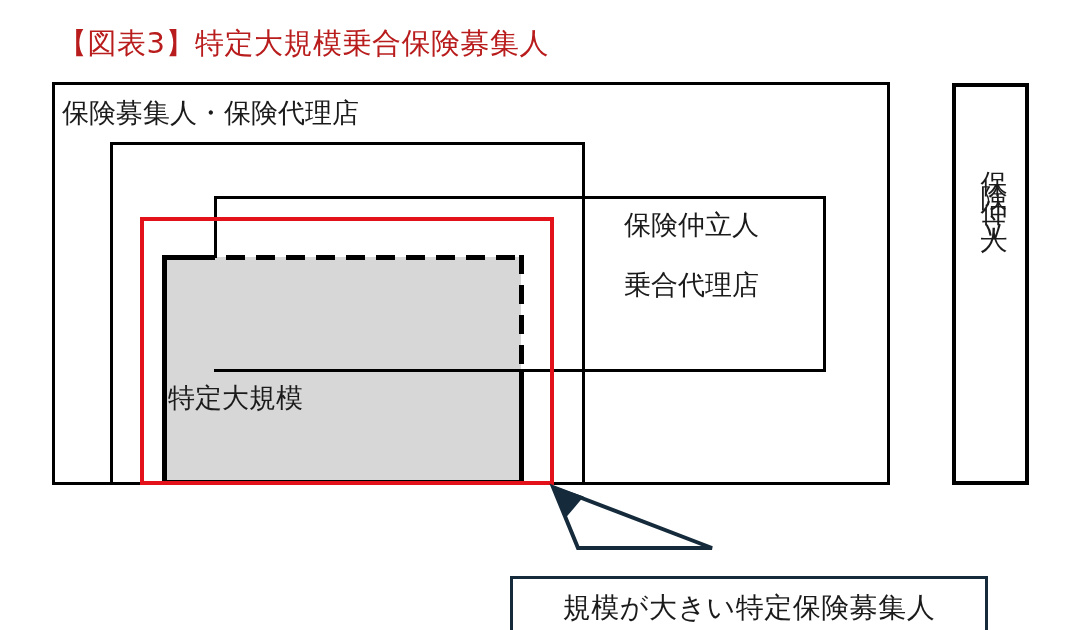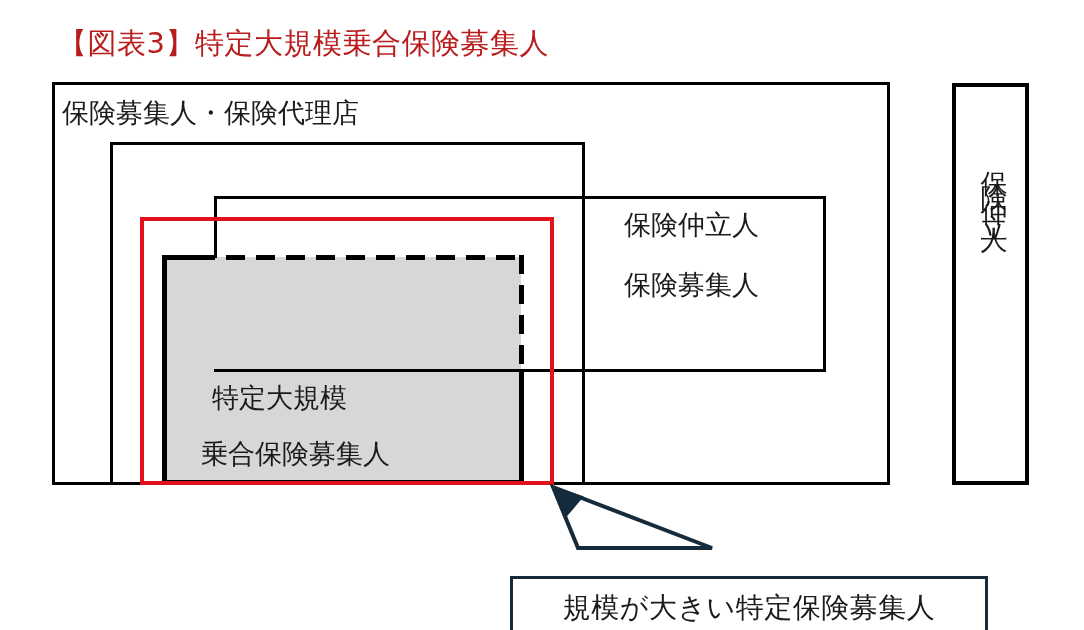--- a/index.html
+++ b/index.html
@@ -134,39 +134,38 @@
 
   <div class="title">【図表3】特定大規模乗合保険募集人</div>
 
   <div class="box box-outer" style="left:52px; top:82px; width:838px; height:403px;"></div>
   <div class="label" style="left:62px; top:96px;text-align:center;">保険募集人・保険代理店</div>
 
   <div class="box box-mid" style="left:110px; top:142px; width:475px; height:343px;"></div>
 
   <div class="box box-kengyo" style="left:214px; top:196px; width:612px; height:176px;"></div>
   <div class="label" style="left:624px; top:208px;">保険仲立人</div>
-  <div class="label" style="left:624px; top:268px;">保険募集人</div>
+  <div class="label" style="left:624px; top:268px;">乗合代理店</div>
 
   <div class="shade-fill" style="left:165px; top:257px; width:356px; height:118px;"></div>
   <div class="shade-fill" style="left:165px; top:375px; width:356px; height:110px;"></div>
 
   <div class="edge" style="left:162px; top:255px; width:5px; height:230px;"></div>
   <div class="edge" style="left:162px; top:480px; width:362px; height:5px;"></div>
   <div class="edge-dashed-h" style="left:196px; top:255px; width:328px;"></div>
   <div class="edge" style="left:162px; top:255px; width:36px; height:5px;"></div>
   <div class="edge-dashed-v" style="left:519px; top:255px; width:5px; height:120px;"></div>
   <div class="edge" style="left:519px; top:370px; width:5px; height:115px;"></div>
 
   <div class="edge" style="left:214px; top:369px; width:612px; height:3px;"></div>
   <div class="edge" style="left:214px; top:196px; width:3px; height:62px;"></div>
 
   <div class="edge" style="left:582px; top:372px; width:3px; height:113px;"></div>
 
-  <div class="label" style="left:168px; top:381px;padding-left:44px;">特定大規模</div>
-  <div class="label" style="left:201px; top:437px;">乗合保険募集人</div>
+  <div class="label" style="left:168px; top:381px;">特定大規模</div>
 
   <div class="box box-red" style="left:140px; top:217px; width:414px; height:268px;"></div>
 
   <div class="box box-vertical" style="left:952px; top:83px; width:77px; height:402px;"></div>
   <div class="label-vertical" style="left:976px; top:150px;">保険仲立人</div>
 
   <svg class="callout-tail" viewBox="0 0 1084 630" xmlns="http://www.w3.org/2000/svg">
     <polygon points="553,487 712,548 578,548" fill="none" stroke="#152b3c" stroke-width="4" stroke-linejoin="miter"></polygon>
     <polygon points="553,487 582,497 566,516" fill="#152b3c" stroke="#152b3c" stroke-width="2"></polygon>
   </svg>

